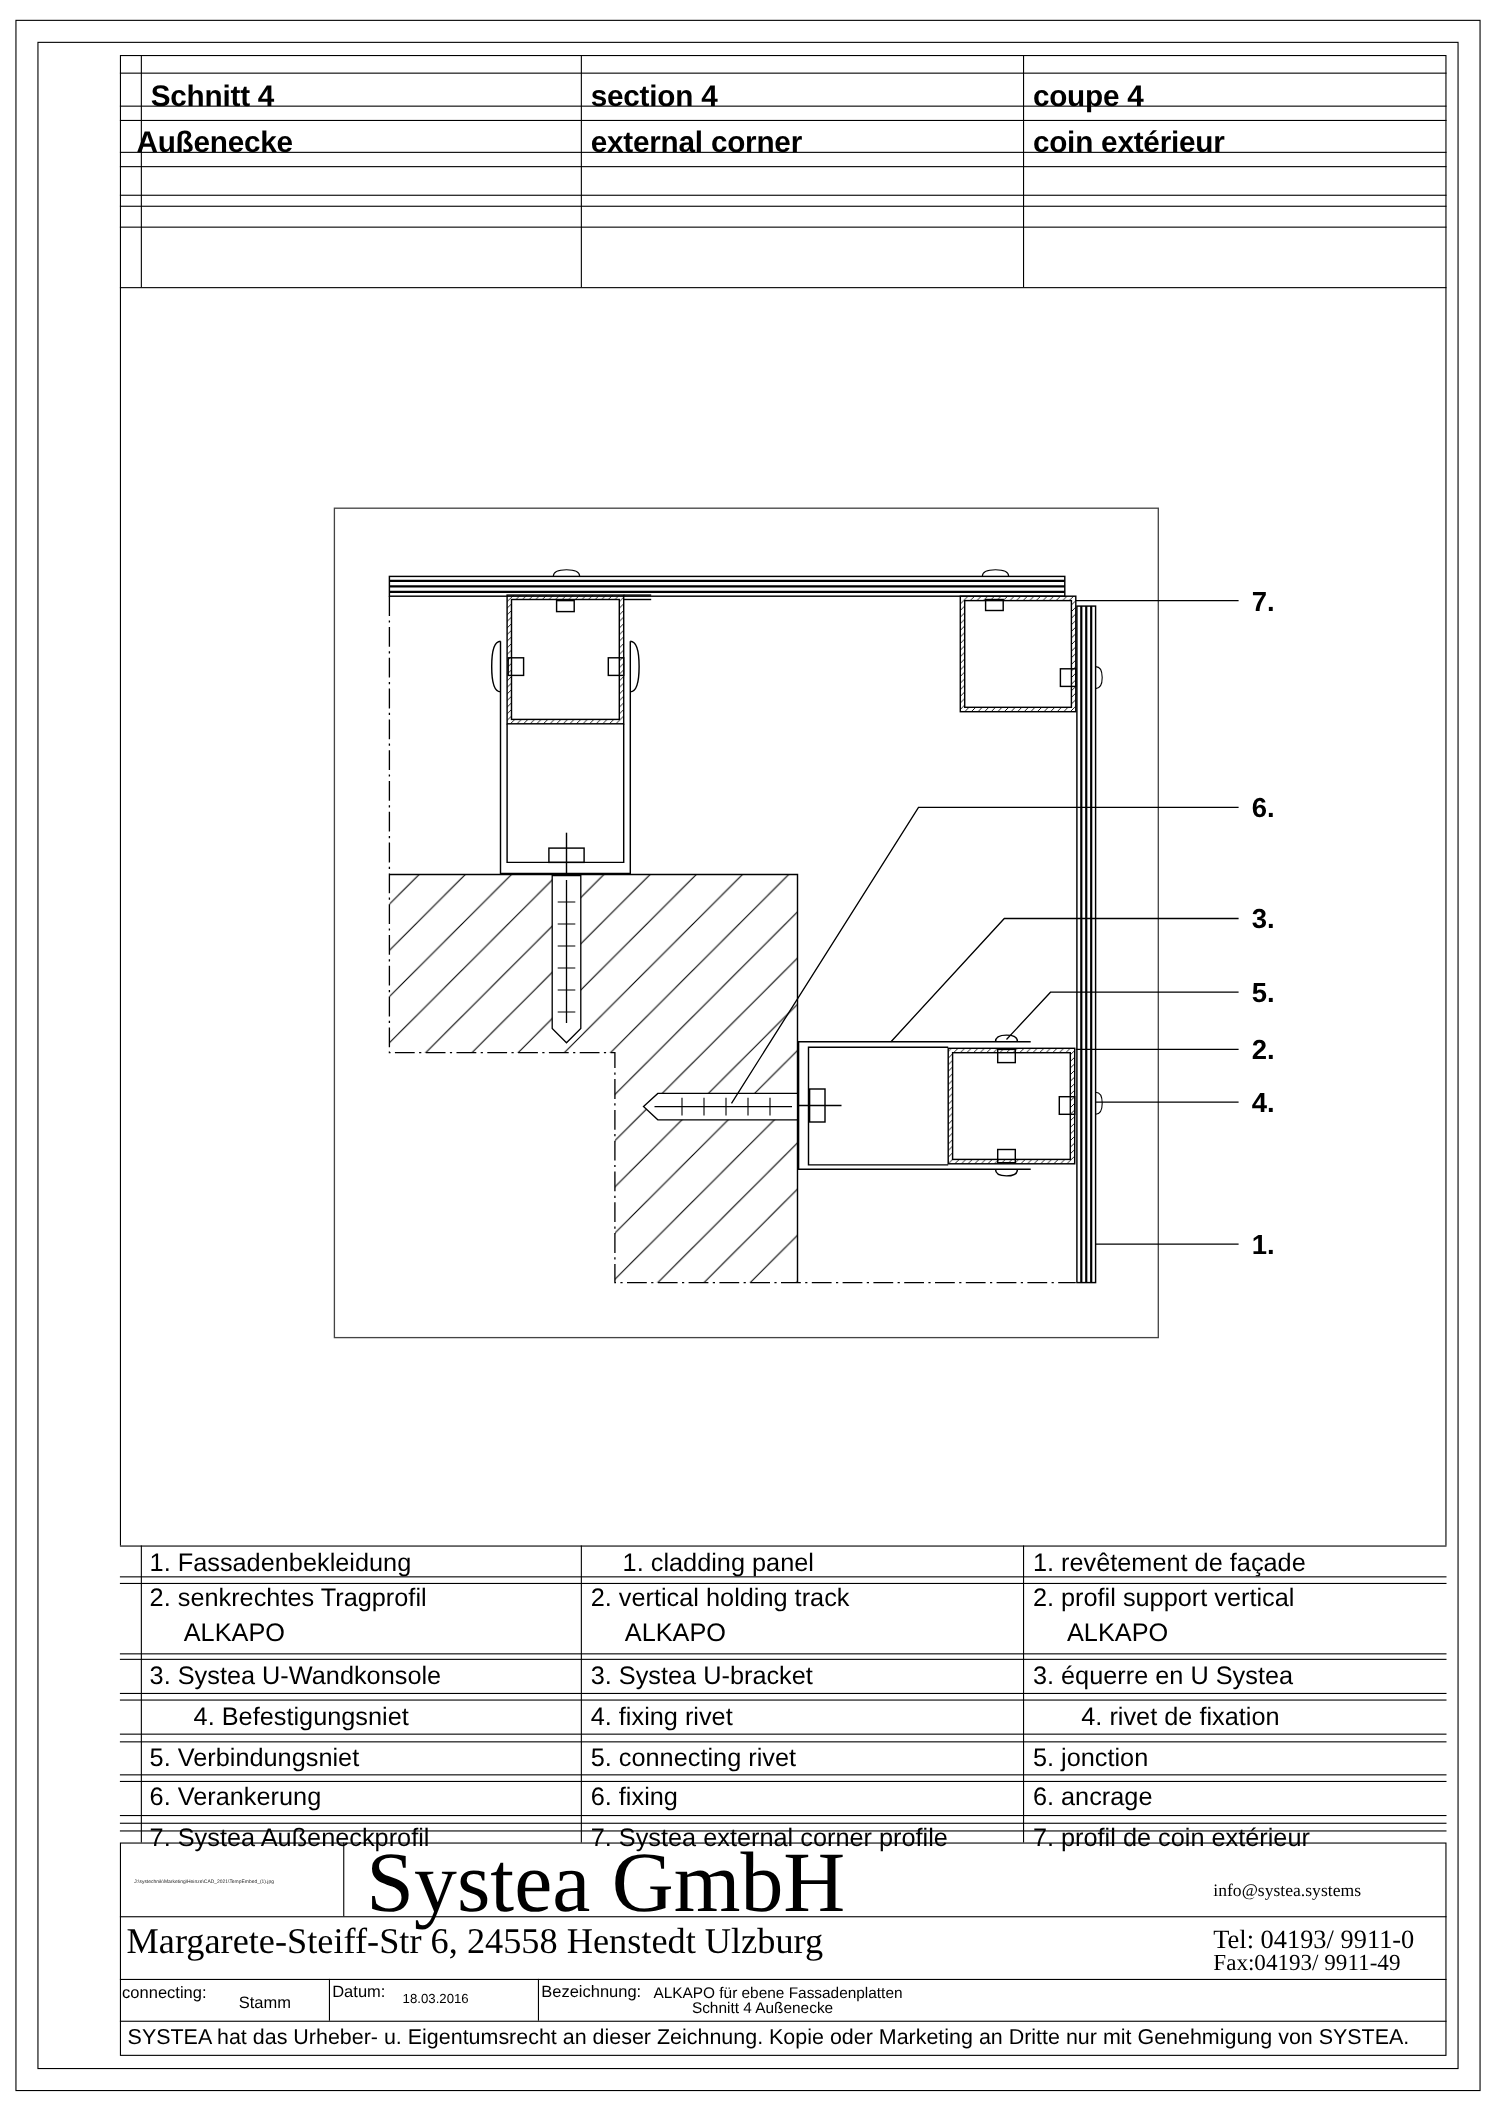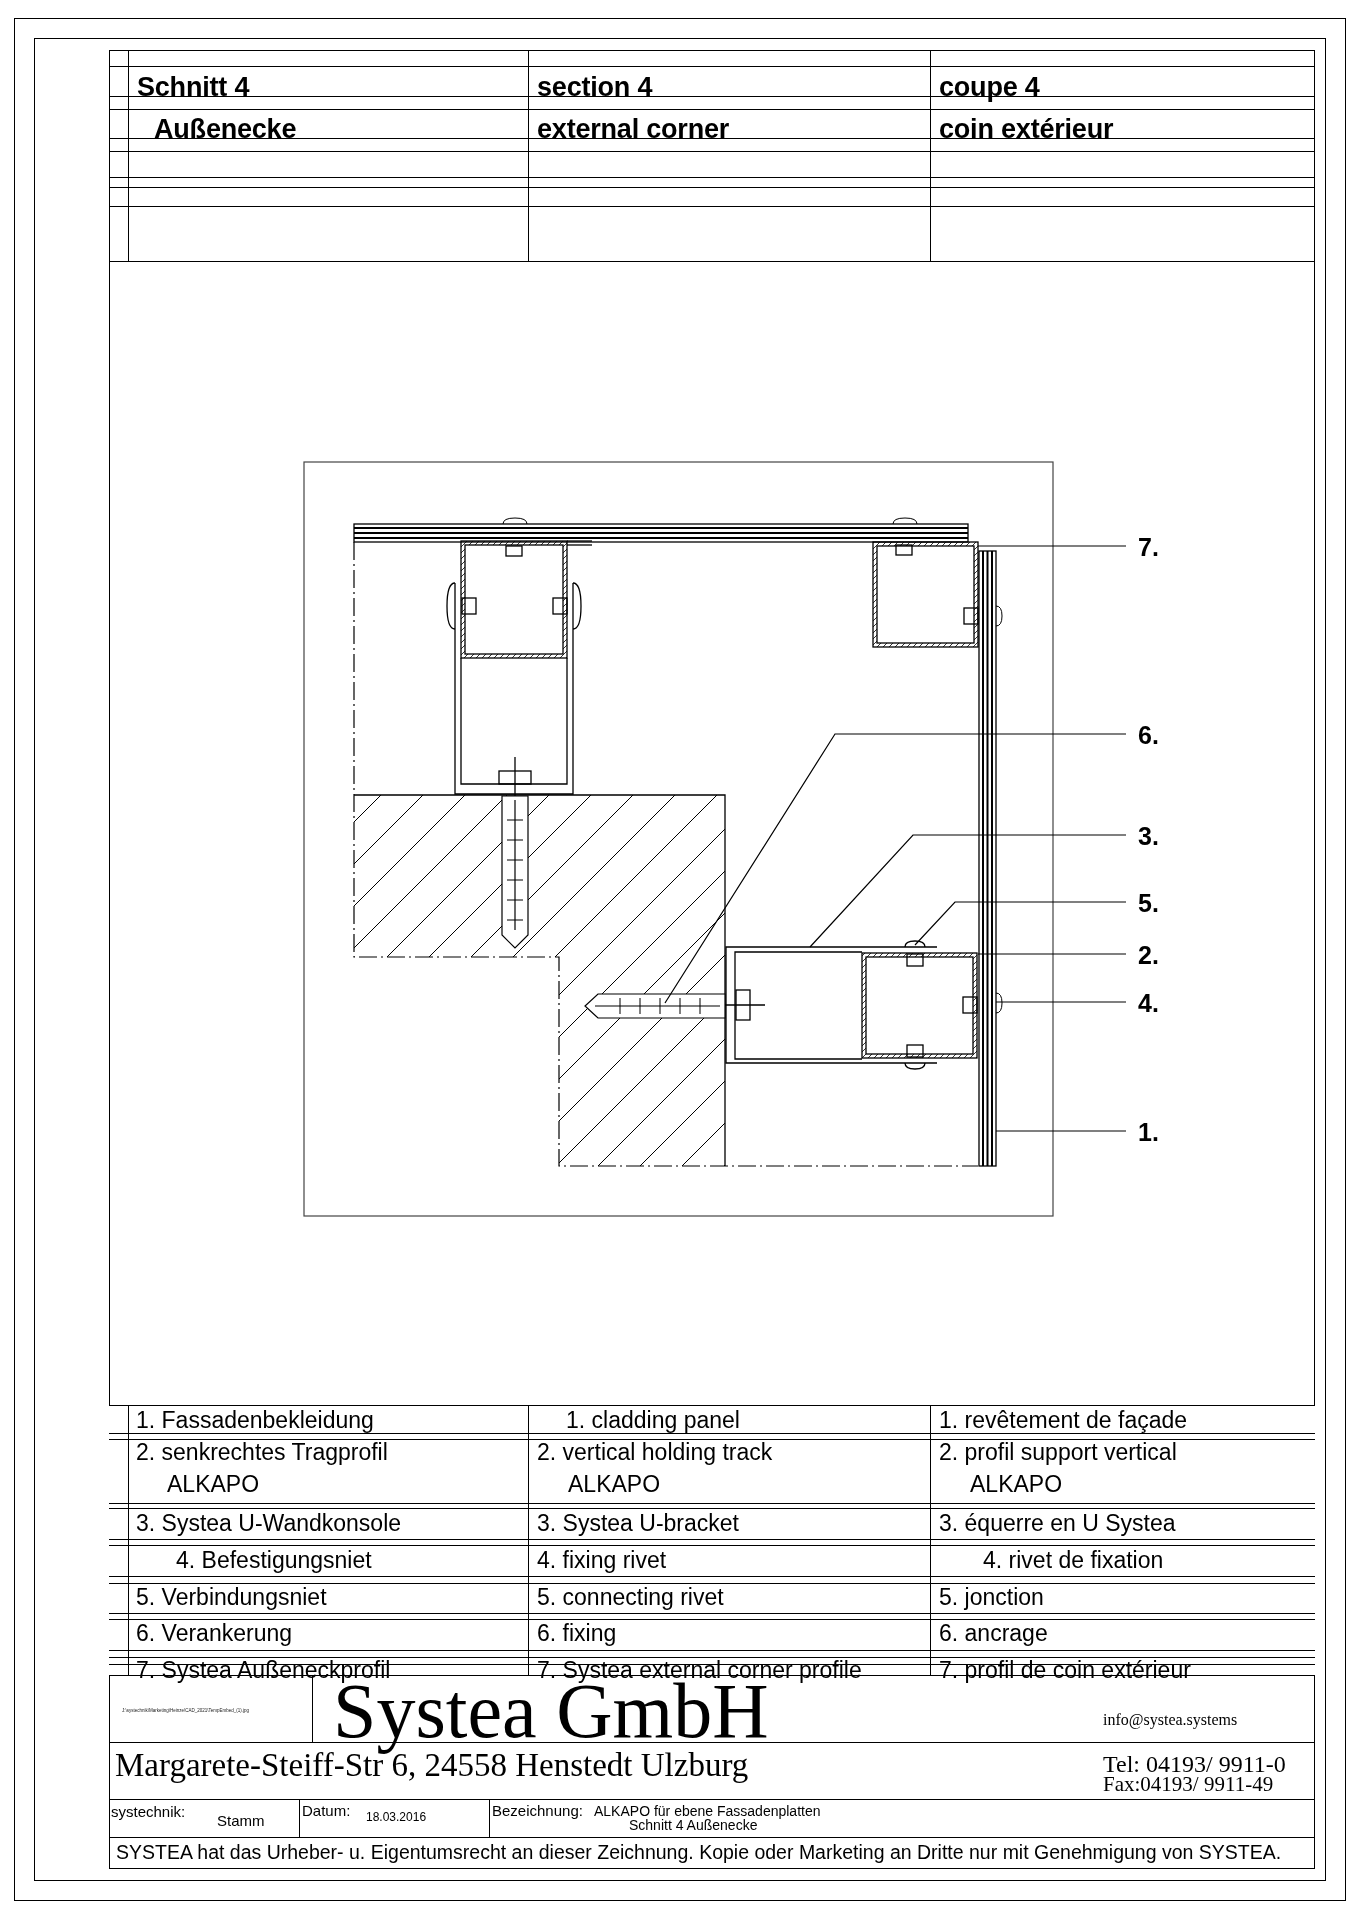--- a/index.html
+++ b/index.html
@@ -32,21 +32,21 @@
   <div class="hl" style="left:109px;top:109px;width:1206px;"></div>
   <div class="hl" style="left:109px;top:138px;width:1206px;"></div>
   <div class="hl" style="left:109px;top:151px;width:1206px;"></div>
   <div class="hl" style="left:109px;top:177px;width:1206px;"></div>
   <div class="hl" style="left:109px;top:187px;width:1206px;"></div>
   <div class="hl" style="left:109px;top:206px;width:1206px;"></div>
 
   <span class="hdr" style="left:137px;top:74px;">Schnitt 4</span>
   <span class="hdr" style="left:537px;top:74px;">section 4</span>
   <span class="hdr" style="left:939px;top:74px;">coupe 4</span>
-  <span class="hdr" style="left:154px;top:116px;text-align:center;">Außenecke</span>
+  <span class="hdr" style="left:124px;top:116px;text-align:center;">Außenecke</span>
   <span class="hdr" style="left:537px;top:116px;">external corner</span>
   <span class="hdr" style="left:939px;top:116px;">coin extérieur</span>
 </div>
 
 <div class="vl" style="left:109px;top:261px;height:1144px;"></div>
 <div class="vl" style="left:1314px;top:261px;height:1144px;"></div>
 
 <svg class="abs" style="left:0;top:0;" width="1358" height="1920" viewBox="0 0 1358 1920">
   <defs>
     <pattern id="hatch" patternUnits="userSpaceOnUse" width="42" height="42" patternTransform="rotate(0)">
@@ -210,21 +210,21 @@
   <div class="vl" style="left:489px;top:1799px;height:38px;"></div>
 
   <span class="tiny" style="left:122px;top:1708px;">J:\systechnik\Marketing\Heinze\CAD_2021\TempEmbed_(1).jpg</span>
   <span class="abs serif" style="left:333px;top:1672px;font-size:78px;line-height:1;">Systea GmbH</span>
   <span class="abs serif" style="left:1103px;top:1712px;font-size:16px;line-height:1;">info@systea.systems</span>
 
   <span class="abs serif" style="left:115px;top:1746px;font-size:33px;line-height:1.2;">Margarete-Steiff-Str 6, 24558 Henstedt Ulzburg</span>
   <span class="abs serif" style="left:1103px;top:1752px;font-size:24px;line-height:1;">Tel: 04193/ 9911-0</span>
   <span class="abs serif" style="left:1103px;top:1774px;font-size:21px;line-height:1;">Fax:04193/ 9911-49</span>
 
-  <span class="small" style="left:111px;top:1804px;">systechnik:</span>
+  <span class="small" style="left:111px;top:1804px;">connecting:</span>
   <span class="small" style="left:217px;top:1813px;">Stamm</span>
   <span class="small" style="left:302px;top:1803px;">Datum:</span>
   <span class="small" style="left:366px;top:1811px;font-size:12px;">18.03.2016</span>
   <span class="small" style="left:492px;top:1803px;">Bezeichnung:</span>
   <span class="smaller" style="left:594px;top:1804px;">ALKAPO für ebene Fassadenplatten</span>
   <span class="smaller" style="left:629px;top:1818px;">Schnitt 4 Außenecke</span>
 
   <span class="abs" style="left:116px;top:1842px;font-size:19.5px;line-height:1.1;white-space:nowrap;">SYSTEA hat das Urheber- u. Eigentumsrecht an dieser Zeichnung. Kopie oder Marketing an Dritte nur mit Genehmigung von SYSTEA.</span>
 </div>
 

